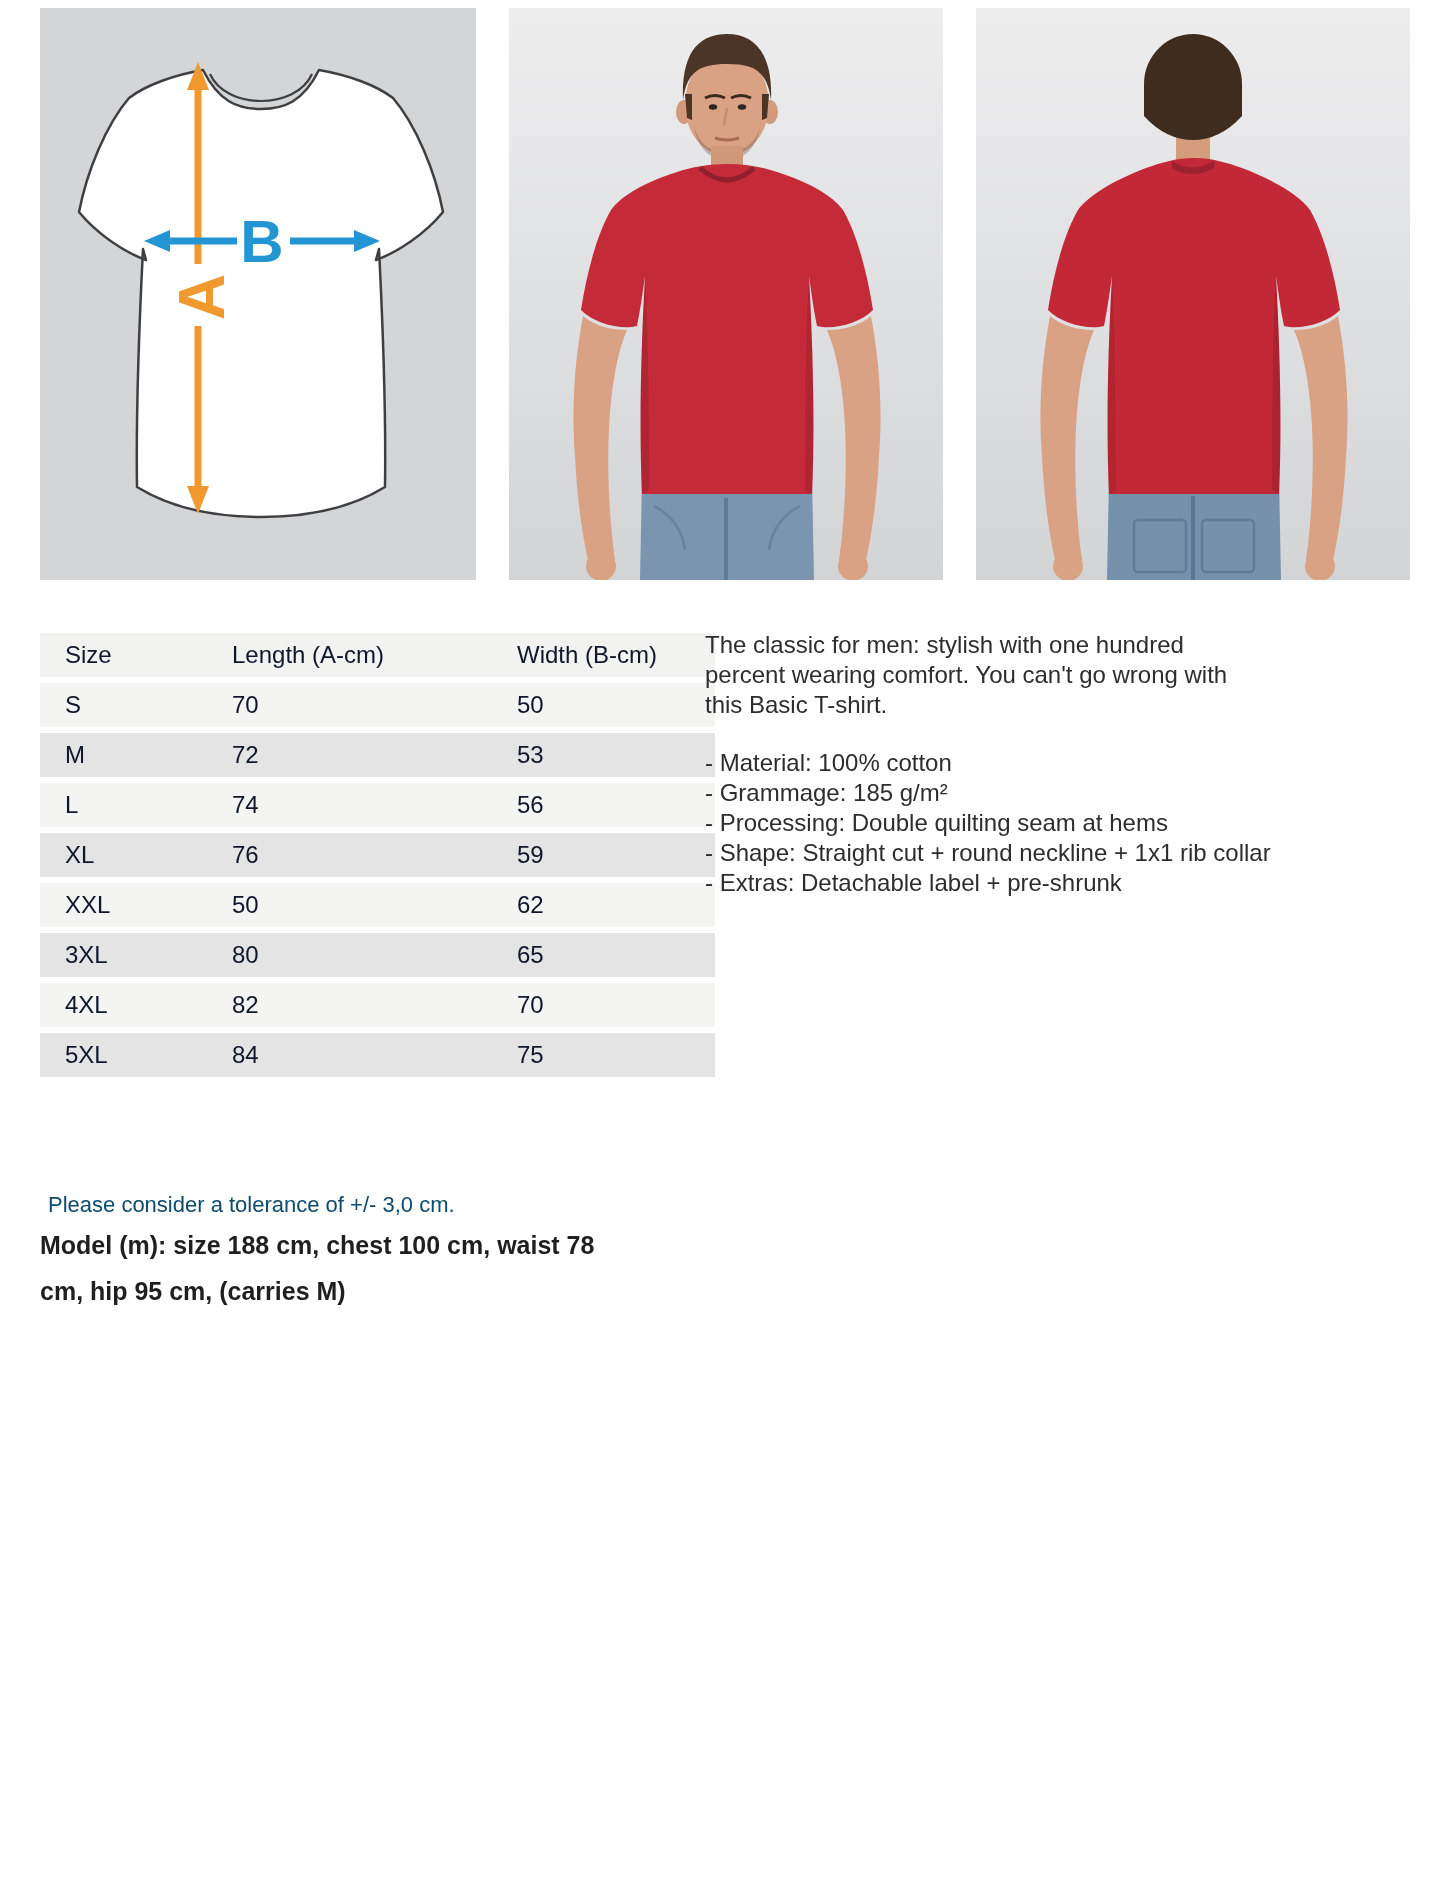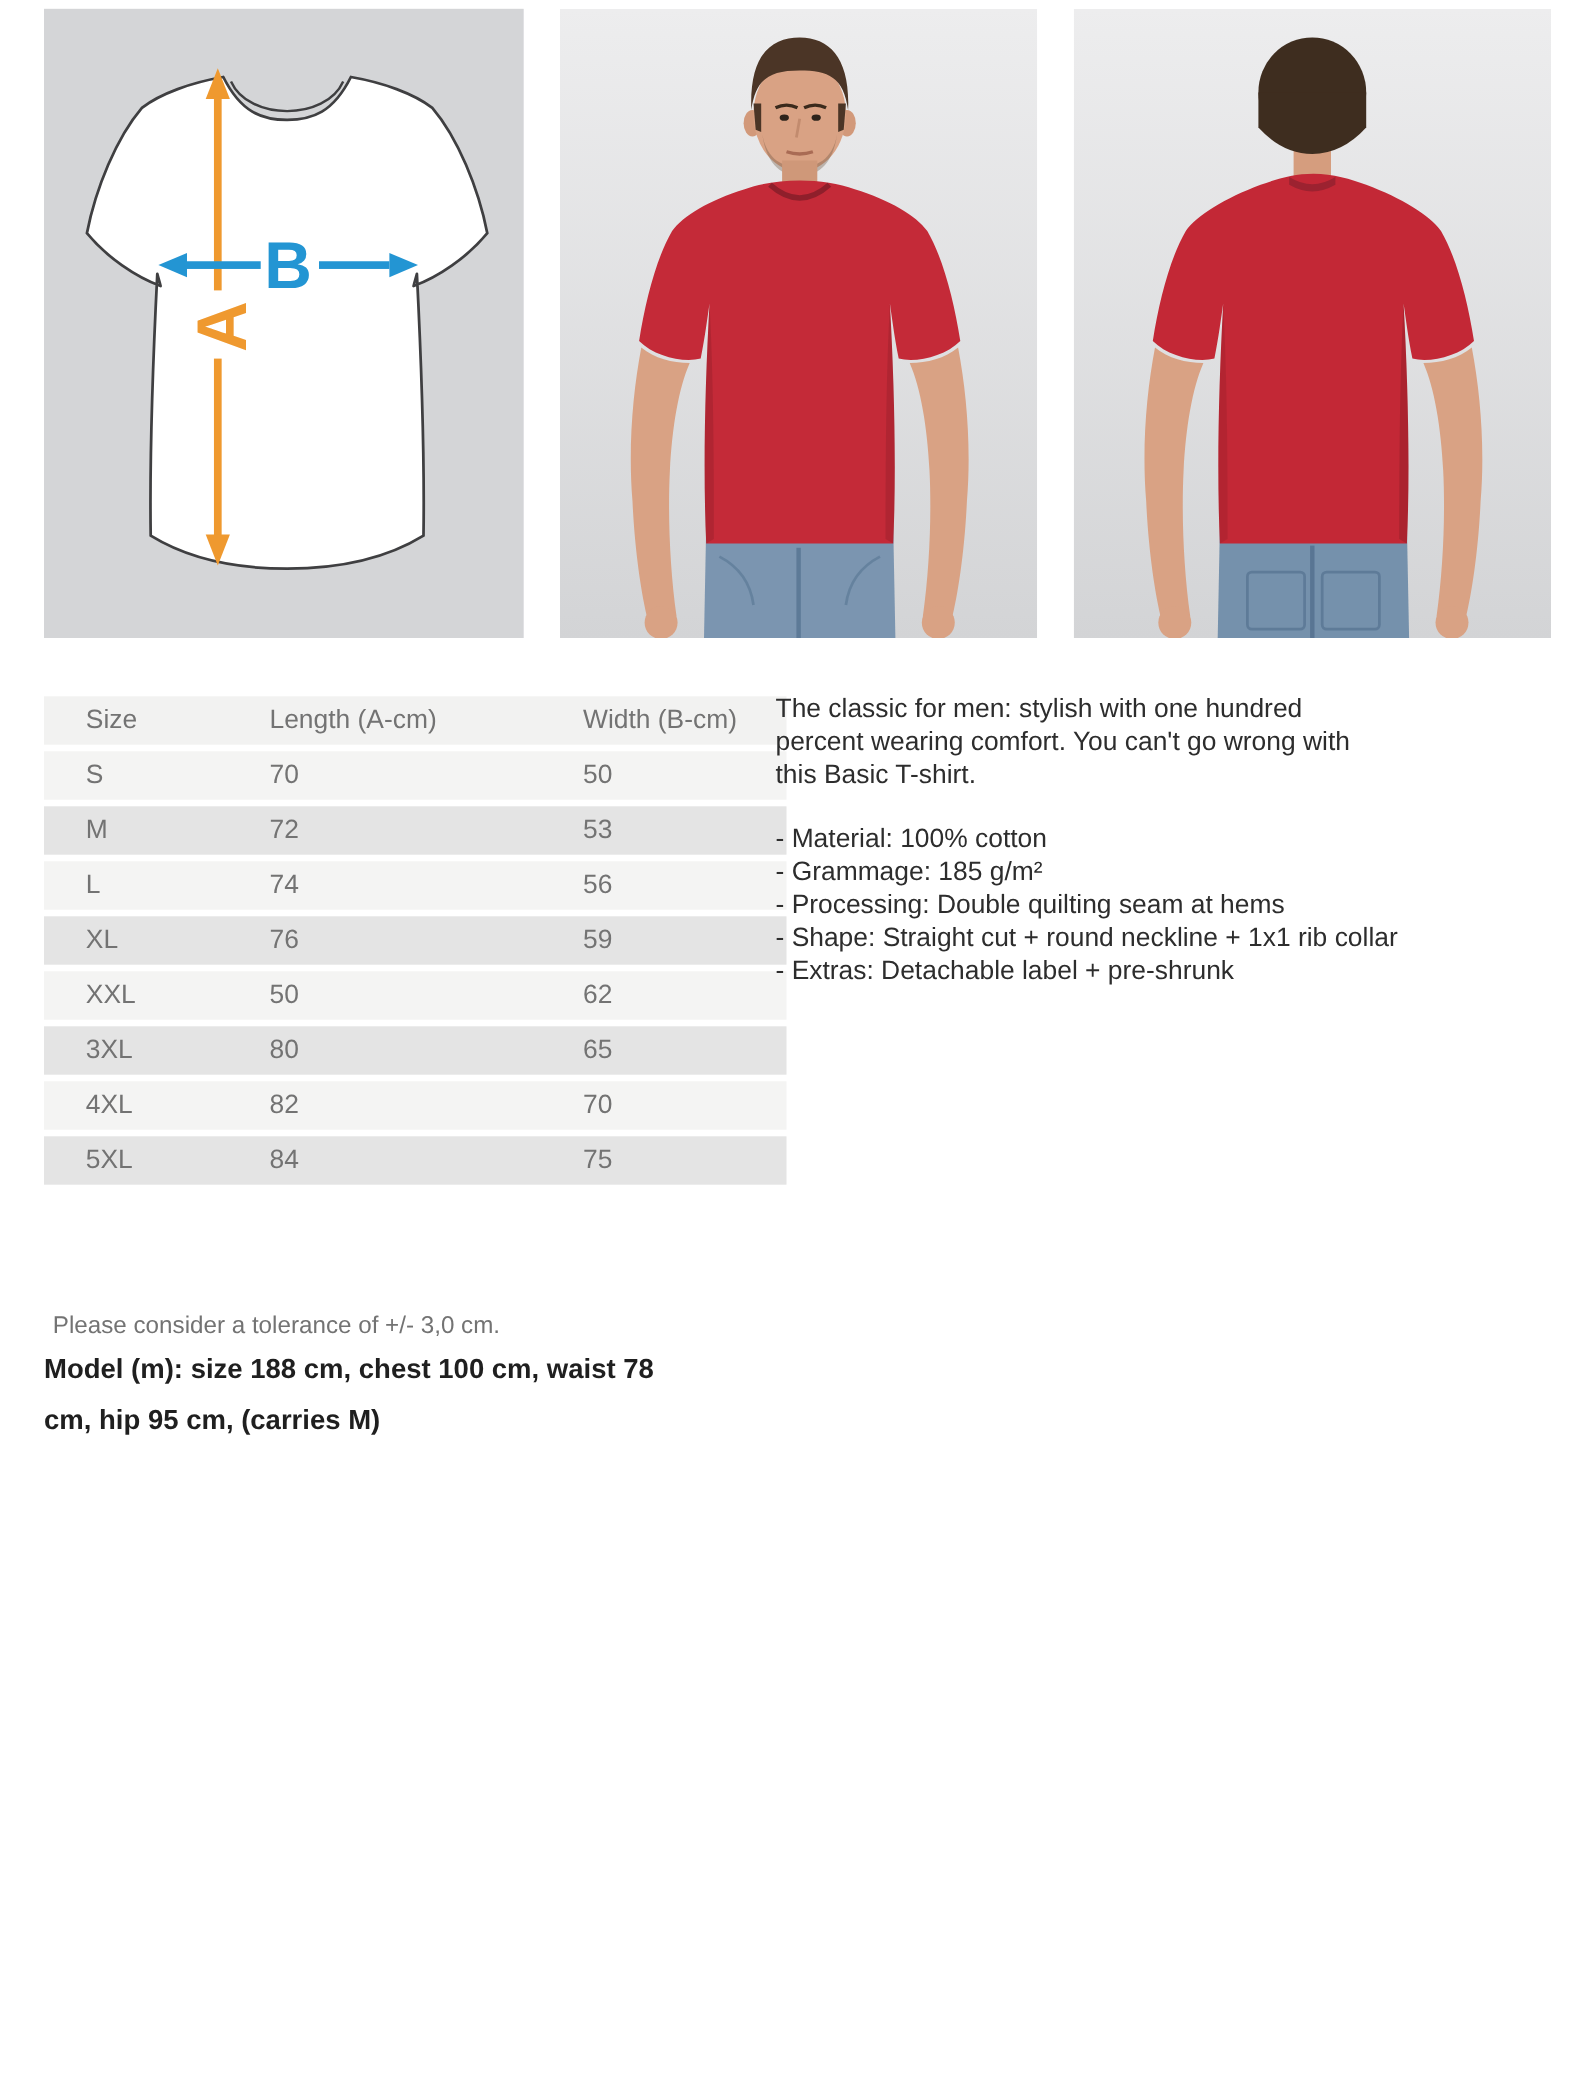--- a/index.html
+++ b/index.html
@@ -14,36 +14,36 @@
   .panel svg { display:block; }
   #diagram-panel { left:40px;  width:436px; background:#d4d5d7; }
   #front-panel   { left:509px; width:434px; }
   #back-panel    { left:976px; width:434px; }
 
   
   .size-table { position:absolute; left:40px; top:633px; width:675px; }
   .trow {
     height:44px; margin-bottom:6px;
     display:grid; grid-template-columns:167px 285px 1fr;
-    align-items:center; padding-left:38px;
-    font-size:24px; color:#737373;
+    align-items:center; padding-left:25px;
+    font-size:24px; color:#0f172a;
   }
   .trow.header { background:#f2f2f1; }
   .trow.dark   { background:#e4e4e4; }
   .trow.light  { background:#f4f4f3; }
 
   
   .description { position:absolute; left:705px; top:630px; width:668px;
                  color:#2d2d2d; font-size:24px; line-height:30px; }
   .description .intro { max-width:562px; margin:0 0 28px 0; }
   .description .bullet { white-space:nowrap; }
 
   
   .tolerance { position:absolute; left:48px; top:1192px;
-               font-size:22px; color:#737373; }
+               font-size:22px; color:#0c4a6e; }
   .model-info { position:absolute; left:40px; top:1222px; width:585px;
                 font-size:25px; font-weight:bold; line-height:46px; color:#1f1f1f; }
 </style>
 </head>
 <body>
 
 <div class="panel" id="diagram-panel">
   <svg width="436" height="572" viewBox="0 0 436 572">
     <rect x="0" y="0" width="436" height="572" fill="#d4d5d7"></rect>
 

